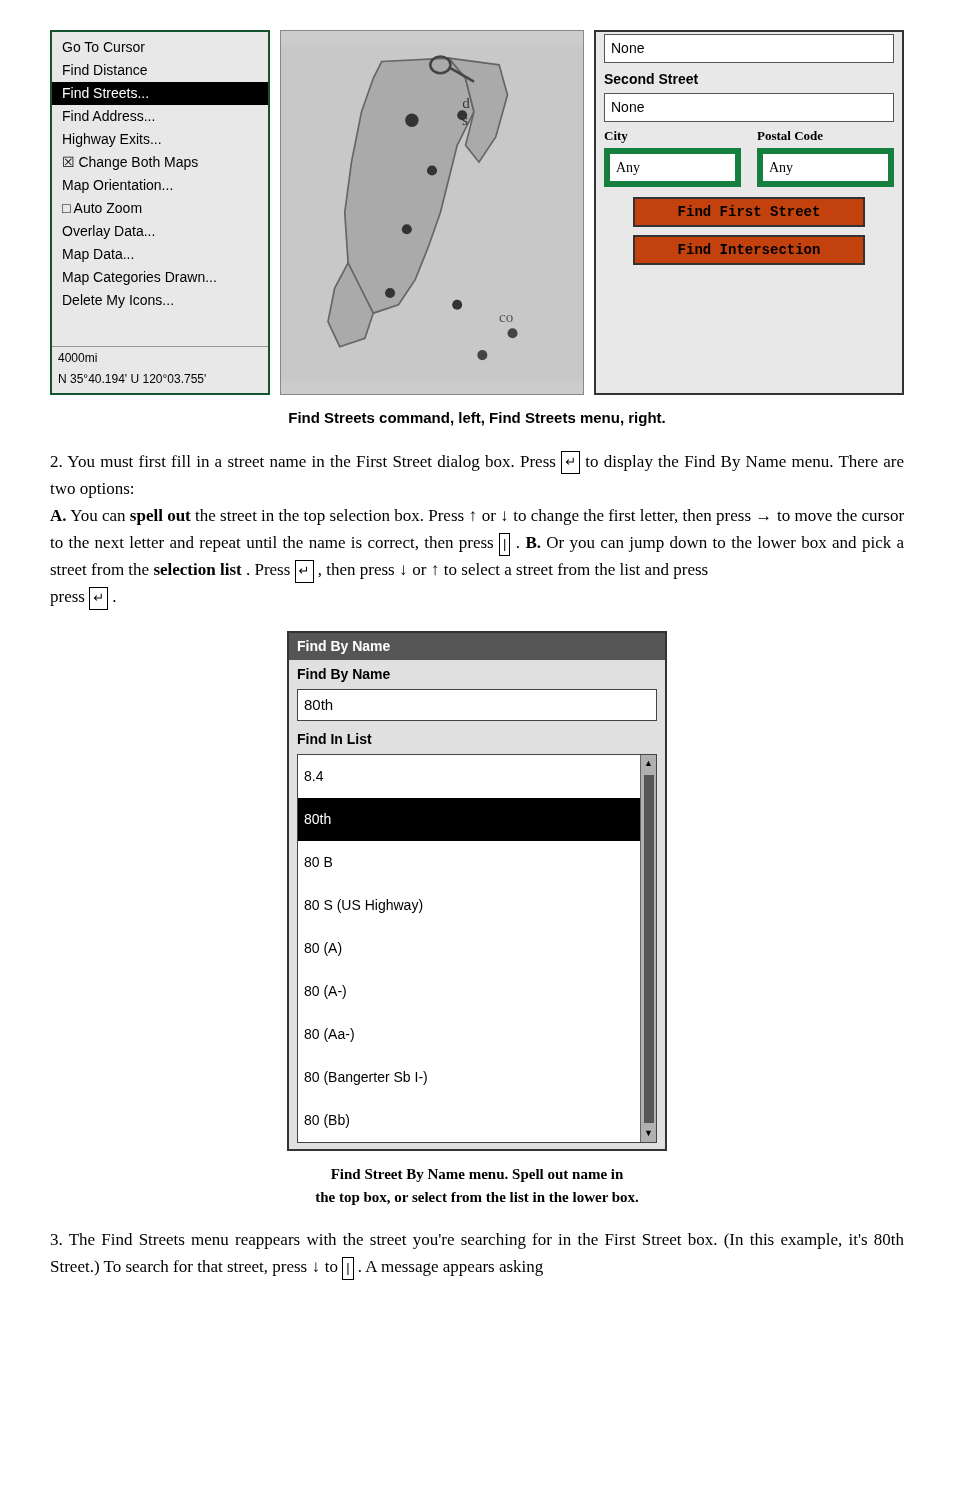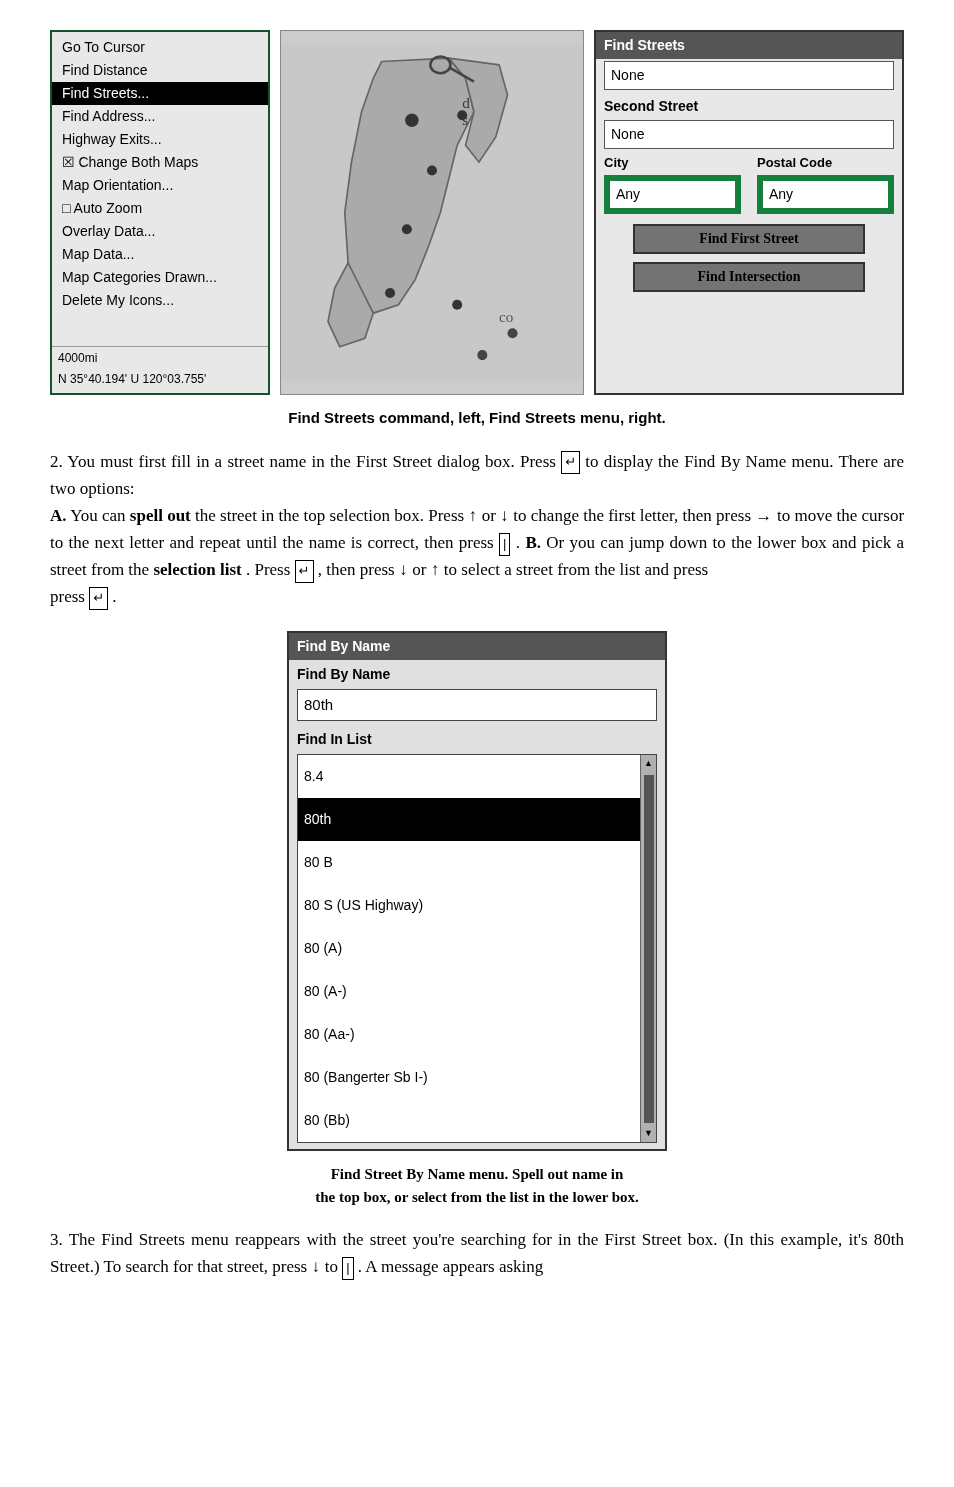--- a/index.html
+++ b/index.html
@@ -87,20 +87,21 @@
       border: 1px solid #555;
       margin: 2px 8px;
       padding: 3px 6px;
       font-size: 14px;
       width: calc(100% - 16px);
     }
     .right-panel .row-two {
       display: flex;
       gap: 16px;
       padding: 2px 8px;
+      font-family: Liberation Serif, serif;
     }
     .right-panel .row-two .col {
       flex: 1;
     }
     .right-panel .col-label {
       font-weight: bold;
       font-size: 13px;
     }
     .right-panel .col-field {
       background: #fff;
@@ -108,27 +109,27 @@
       padding: 3px 6px;
       font-size: 14px;
       width: 100%;
       margin-top: 2px;
     }
     .right-panel .btn-row {
       text-align: center;
       margin: 8px 8px 6px 8px;
     }
     .right-panel .action-btn {
-      background: #737373;
+      background: #c2410c;
       border: 2px solid #333;
       padding: 5px 30px;
       font-size: 14px;
       font-weight: bold;
       cursor: pointer;
-      font-family: Liberation Serif, serif;
+      font-family: Liberation Mono, monospace;
       width: 80%;
       display: block;
       margin: 6px auto;
       text-align: center;
     }
 
     
     .caption {
       text-align: center;
       font-weight: bold;
@@ -278,21 +279,20 @@
       <circle cx="120" cy="185" r="3" fill="#444"></circle>
 
       <circle cx="105" cy="155" r="3" fill="#333"></circle>
 
       <ellipse cx="95" cy="12" rx="6" ry="5" fill="none" stroke="#444" stroke-width="1.5"></ellipse>
       <line x1="101" y1="14" x2="115" y2="22" stroke="#444" stroke-width="1.5"></line>
     </svg>
   </div>
 
   <div class="right-panel">
-    <div class="panel-title">Find Streets</div>
     <div class="text-field">None</div>
     <div class="section-label">Second Street</div>
     <div class="text-field">None</div>
     <div class="row-two">
       <div class="col">
         <div class="col-label">City</div>
         <div class="col-field">Any</div>
       </div>
       <div class="col">
         <div class="col-label">Postal Code</div>

